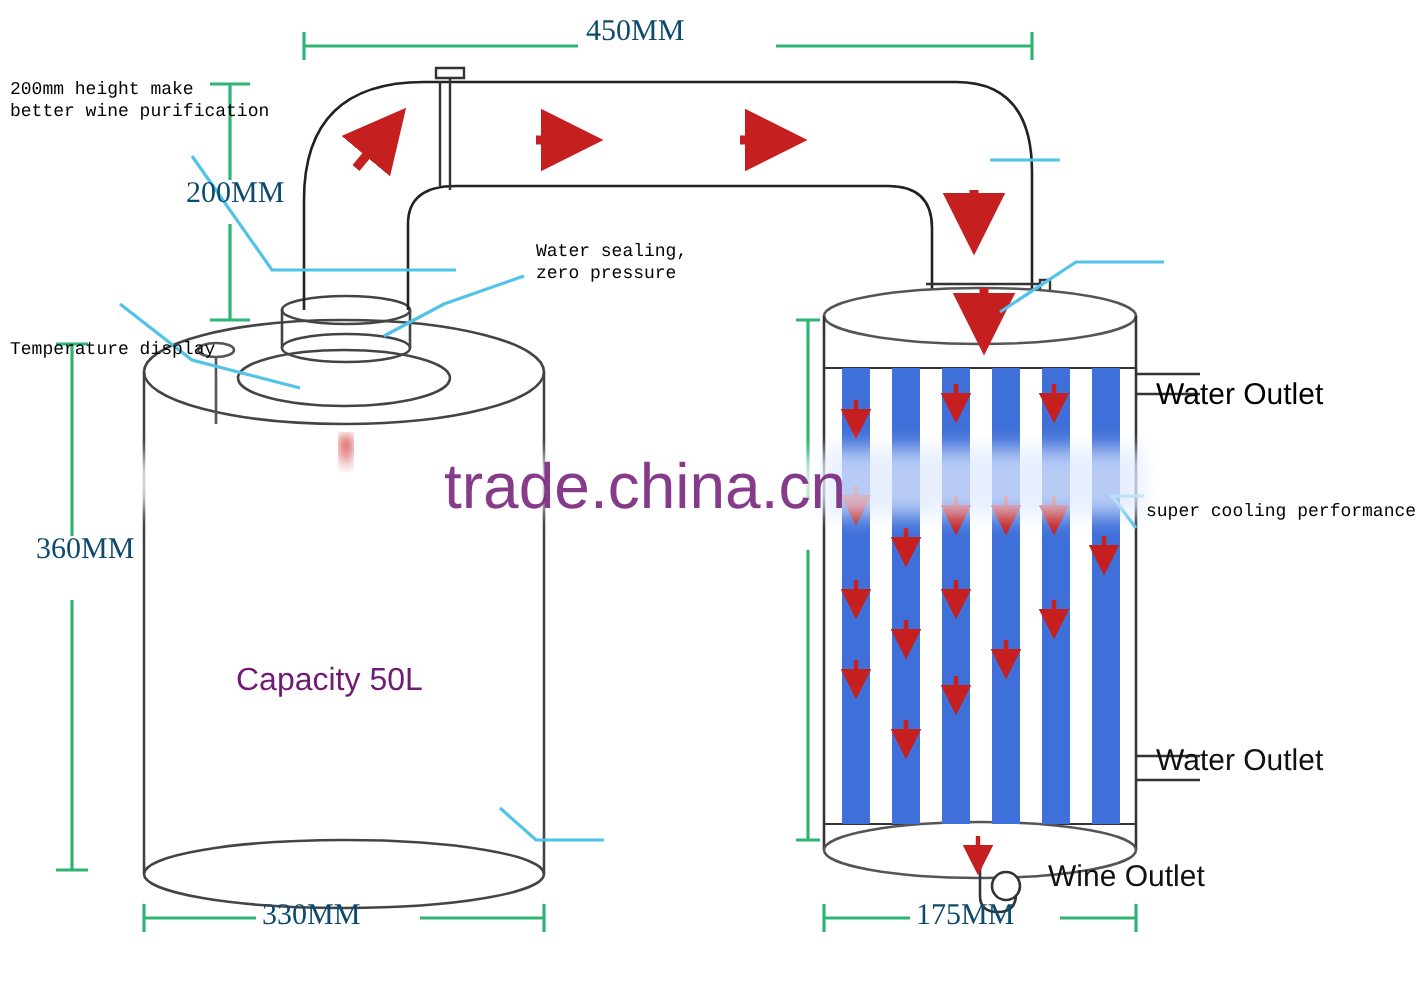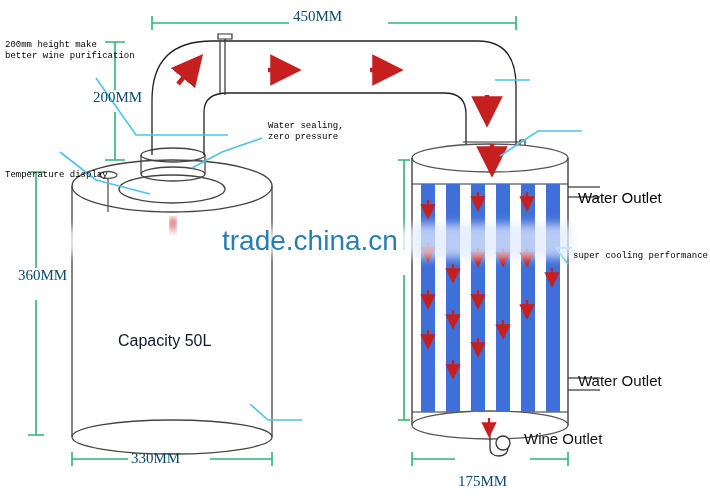--- a/index.html
+++ b/index.html
@@ -10,23 +10,23 @@
   .anno{position:absolute;white-space:pre;color:#000;
         font-family:"Liberation Mono","DejaVu Sans Mono",monospace;
         font-size:9px;line-height:11px;letter-spacing:0px;}
   .anno.sans{font-family:"Liberation Sans","DejaVu Sans",sans-serif;}
   .dim{position:absolute;white-space:nowrap;color:#0c4a6e;
        font-family:"Liberation Serif","DejaVu Serif",serif;
        font-weight:normal;font-size:13px;text-align:right;}
   .dim.big{font-size:15px;}
   .bigtxt{position:absolute;white-space:nowrap;color:#111;
           font-family:"Liberation Sans","DejaVu Sans",sans-serif;font-size:15px;}
-  .cap{position:absolute;white-space:nowrap;color:#0f172a;
+  .cap{position:absolute;white-space:nowrap;color:#701a75;
        font-family:"Liberation Sans","DejaVu Sans",sans-serif;font-size:16px;}
-  #wm{position:absolute;left:222px;top:225px;font-size:28px;color:#0369a1;
+  #wm{position:absolute;left:222px;top:225px;font-size:32px;color:#701a75;
       font-family:"Liberation Sans","DejaVu Sans",sans-serif;letter-spacing:0px;
       opacity:.85;}
   .glow{position:absolute;pointer-events:none;}
 </style>
 </head>
 <body>
 
 <div id="stage">
 
   <svg class="layer" viewBox="0 0 710 498">
@@ -201,15 +201,15 @@
 
   <div class="anno sans" style="left:578px;top:192px;font-size:15px;">Water Outlet</div>
   <div class="bigtxt" style="left:578px;top:372px;">Water Outlet</div>
   <div class="bigtxt" style="left:524px;top:430px;">Wine Outlet</div>
   <div class="cap" style="left:118px;top:332px;">Capacity 50L</div>
 
   <div class="dim big" style="left:293px;top:8px;">450MM</div>
   <div class="dim big" style="left:93px; top:89px;">200MM</div>
   <div class="dim big" style="left:18px; top:267px;">360MM</div>
   <div class="dim big" style="left:131px;top:450px;">330MM</div>
-  <div class="dim big" style="left:458px;top:450px;margin-top:23px;">175MM</div>
+  <div class="dim big" style="left:458px;top:450px;">175MM</div>
 
 </div>
 
 </body></html>

